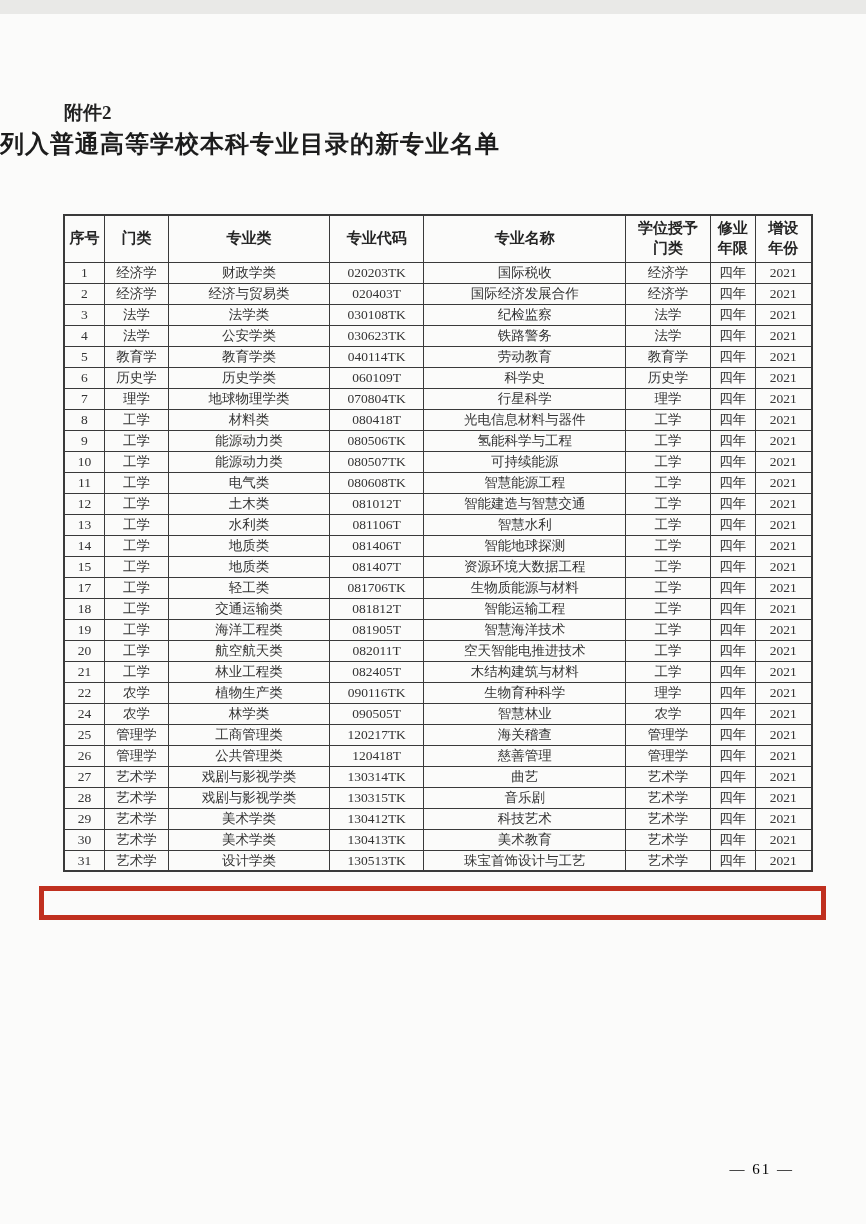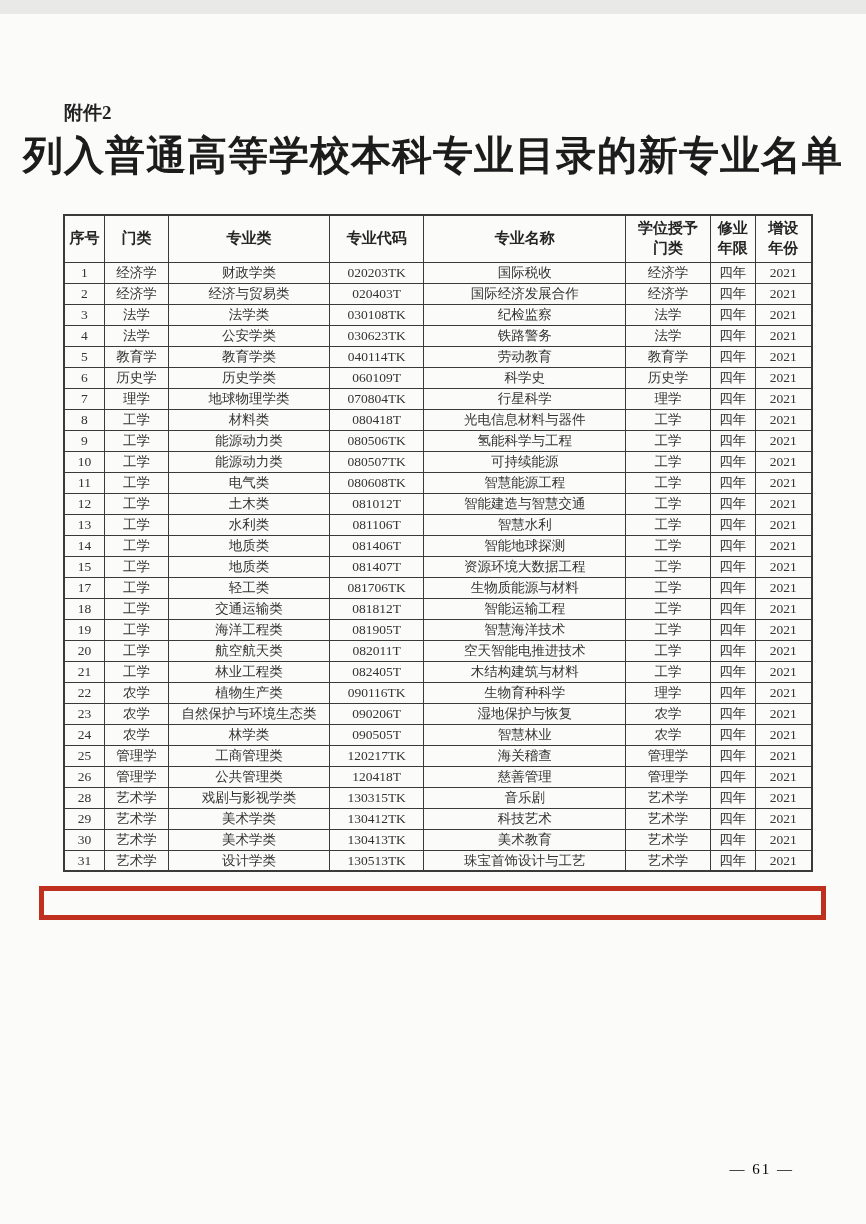--- a/index.html
+++ b/index.html
@@ -20,22 +20,21 @@
     top: 86px;
     font-size: 19px;
     font-weight: 700;
     color: #222;
   }
   .title {
     position: absolute;
     left: 0;
     top: 114px;
     width: 100%;
-    text-align: center;
-    font-size: 40px;
+    font-size: 24px;
     font-weight: 700;
     letter-spacing: 1px;
     color: #1c1c1c;
   }
   table.majors {
     position: absolute;
     left: 63px;
     top: 200px;
     width: 750px;
     table-layout: fixed;
@@ -319,30 +318,20 @@
           <td>22</td>
           <td>农学</td>
           <td>植物生产类</td>
           <td>090116TK</td>
           <td>生物育种科学</td>
           <td>理学</td>
           <td>四年</td>
           <td>2021</td>
         </tr>
         <tr>
-          <td>23</td>
-          <td>农学</td>
-          <td>自然保护与环境生态类</td>
-          <td>090206T</td>
-          <td>湿地保护与恢复</td>
-          <td>农学</td>
-          <td>四年</td>
-          <td>2021</td>
-        </tr>
-        <tr>
           <td>24</td>
           <td>农学</td>
           <td>林学类</td>
           <td>090505T</td>
           <td>智慧林业</td>
           <td>农学</td>
           <td>四年</td>
           <td>2021</td>
         </tr>
         <tr>
@@ -359,20 +348,30 @@
           <td>26</td>
           <td>管理学</td>
           <td>公共管理类</td>
           <td>120418T</td>
           <td>慈善管理</td>
           <td>管理学</td>
           <td>四年</td>
           <td>2021</td>
         </tr>
         <tr>
+          <td>27</td>
+          <td>艺术学</td>
+          <td>戏剧与影视学类</td>
+          <td>130314TK</td>
+          <td>曲艺</td>
+          <td>艺术学</td>
+          <td>四年</td>
+          <td>2021</td>
+        </tr>
+        <tr>
           <td>28</td>
           <td>艺术学</td>
           <td>戏剧与影视学类</td>
           <td>130315TK</td>
           <td>音乐剧</td>
           <td>艺术学</td>
           <td>四年</td>
           <td>2021</td>
         </tr>
         <tr>

